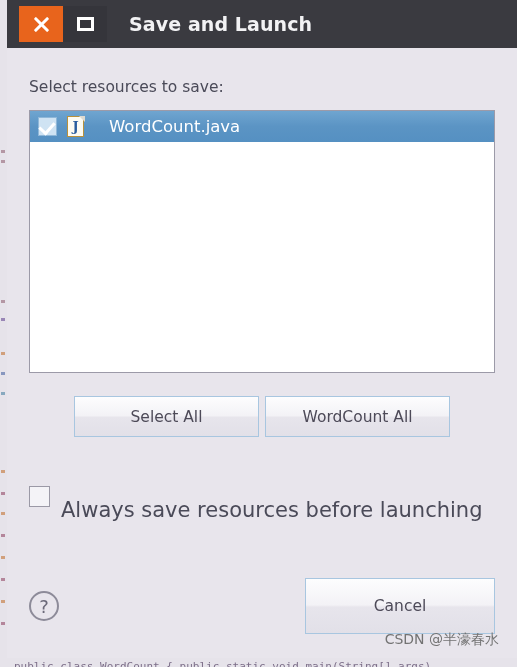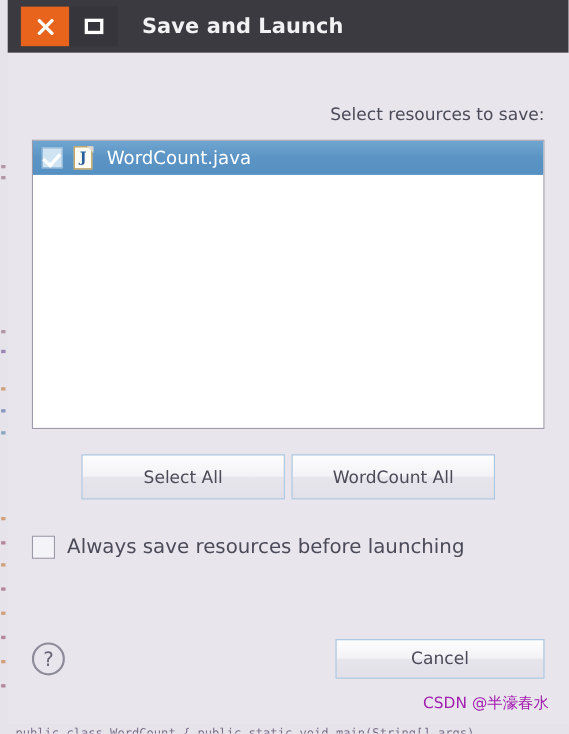--- a/index.html
+++ b/index.html
@@ -117,26 +117,25 @@
     font-weight: bold;
     margin-left: 22px;
     letter-spacing: .1px;
     font-family: "DejaVu Sans", sans-serif;
   }
 
   
   #dialog-body {
     flex: 1 1 auto;
     background: #e8e5ec;
-    padding: 17px 22px;
+    padding: 0 22px;
     box-sizing: border-box;
     display: flex;
     flex-direction: column;
     position: relative;
-    text-align: right;
   }
 
   #prompt-label {
     color: #4a4a58;
     font-size: 15.5px;
     margin-top: 30px;
     margin-bottom: 14px;
     font-family: "DejaVu Sans", sans-serif;
   }
 
@@ -197,21 +196,21 @@
   }
   .file-icon::after {
     content: "";
     position: absolute;
     right: -1.5px; top: -1.5px;
     width: 0; height: 0;
     border-left: 6px solid transparent;
     border-top: 6px solid #dedad0;
   }
   .row-label {
-    margin-left: 13px;
+    margin-left: 25px;
     font-size: 16.5px;
     color: #ffffff;
     font-family: "DejaVu Sans", sans-serif;
   }
 
   
   #select-buttons-row {
     display: flex;
     justify-content: center;
     gap: 6px;
@@ -233,43 +232,44 @@
   }
   .btn.default-border {
     border: 2px solid #8e95a6;
   }
   .btn-wide {
     width: 185px;
     height: 41px;
   }
   .btn-bottom {
     width: 190px;
-    height: 36px;
+    height: 56px;
     margin-left: 37px;
   }
 
   
   #always-save-row {
     display: flex;
     align-items: center;
     margin-top: 33px;
   }
   #always-save-box {
     width: 21px;
     height: 21px;
     background: #f4f3f7;
     border: 1px solid #9b99a6;
     box-sizing: border-box;
     flex: 0 0 auto;
   }
   #always-save-label {
     margin-left: 11px;
-    font-size: 18px;
+    font-size: 21px;
     color: #4a4a58;
     font-family: "DejaVu Sans", sans-serif;
+    margin-top: 28px;
   }
 
   
   #bottom-bar {
     display: flex;
     align-items: center;
     margin-top: auto;
     margin-bottom: 24px;
   }
   #help-icon {
@@ -291,21 +291,21 @@
     display: flex;
     gap: 18px;
   }
 
   
   #watermark {
     position: absolute;
     right: 18px;
     bottom: 9px;
     font-size: 14px;
-    color: #a21caf;
+    color: #737373;
     font-family: "DejaVu Sans", sans-serif;
     white-space: nowrap;
   }
 </style>
 </head>
 <body>
 
 <div id="bg-left-strip">
   <div class="fleck" style="top:150px"></div>
   <div class="fleck" style="top:160px"></div>

